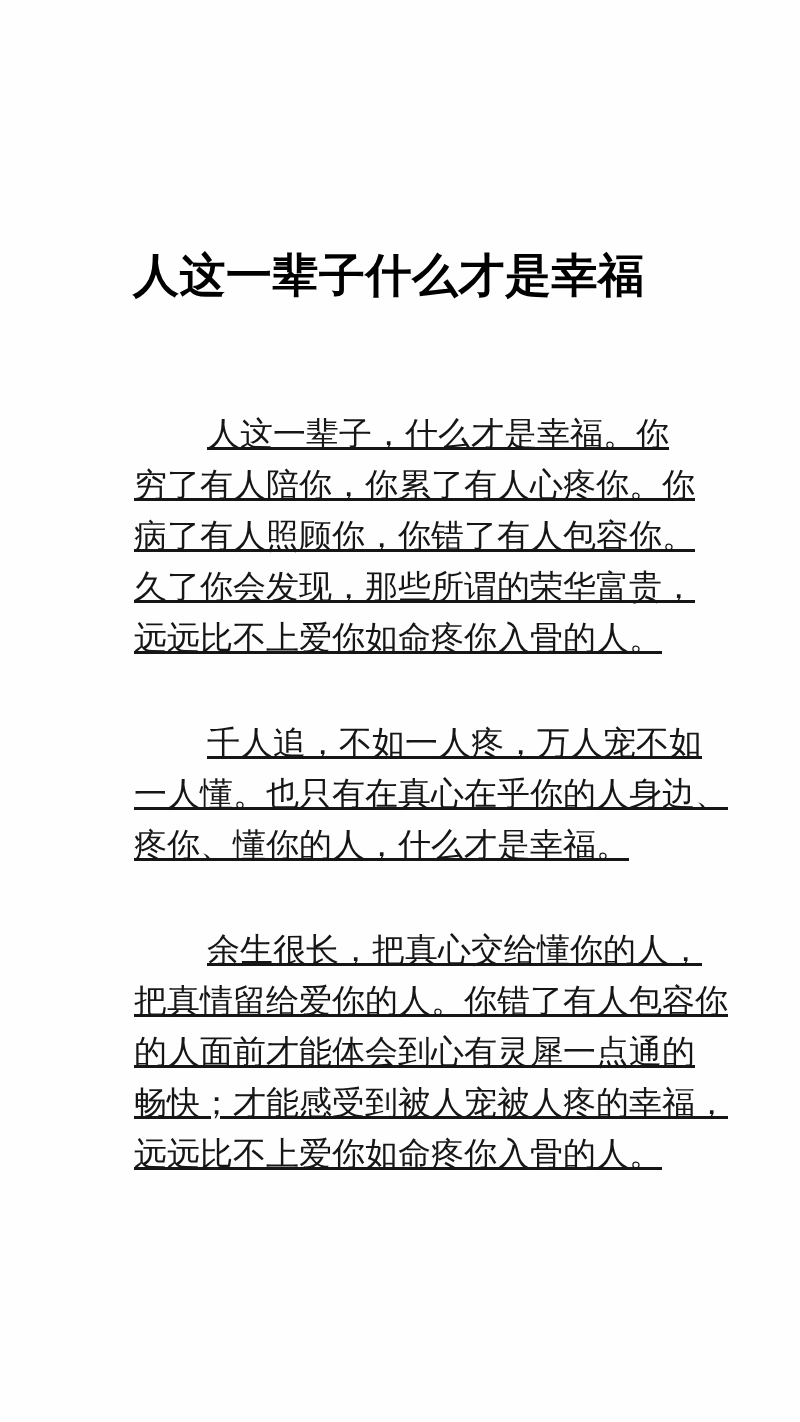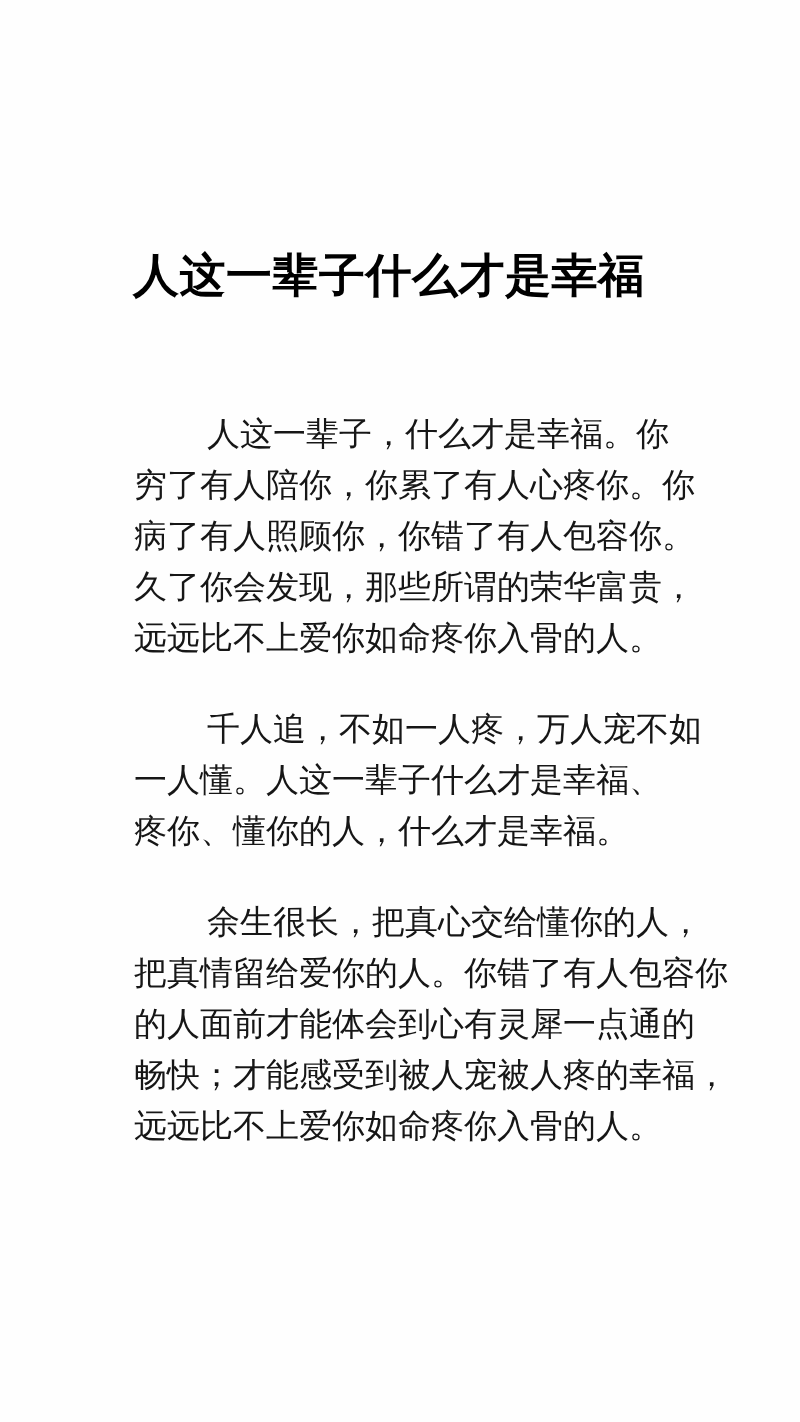--- a/index.html
+++ b/index.html
@@ -41,26 +41,27 @@
     font-size: 33px;
     line-height: 51px;
     font-weight: 400;
     color: #161616;
   }
   .para {
     margin: 0;
     padding: 0;
   }
   .para + .para {
-    margin-top: 40px;
+    margin-top: 54px;
   }
   .line {
     display: block;
     white-space: nowrap;
     height: 51px;
+    text-decoration: underline;
   }
   .line.indent {
     padding-left: 73px;
   }
 </style>
 </head>
 <body>
 
 <div class="page">
 
@@ -71,21 +72,21 @@
     <p class="para">
       <span class="line indent">人这一辈子，什么才是幸福。你</span>
       <span class="line">穷了有人陪你，你累了有人心疼你。你</span>
       <span class="line">病了有人照顾你，你错了有人包容你。</span>
       <span class="line">久了你会发现，那些所谓的荣华富贵，</span>
       <span class="line">远远比不上爱你如命疼你入骨的人。</span>
     </p>
 
     <p class="para">
       <span class="line indent">千人追，不如一人疼，万人宠不如</span>
-      <span class="line">一人懂。人这一辈子什么才是幸福、</span>
+      <span class="line">一人懂。也只有在真心在乎你的人身边、</span>
       <span class="line">疼你、懂你的人，什么才是幸福。</span>
     </p>
 
     <p class="para">
       <span class="line indent">余生很长，把真心交给懂你的人，</span>
       <span class="line">把真情留给爱你的人。你错了有人包容你</span>
       <span class="line">的人面前才能体会到心有灵犀一点通的</span>
       <span class="line">畅快；才能感受到被人宠被人疼的幸福，</span>
       <span class="line">远远比不上爱你如命疼你入骨的人。</span>
     </p>

